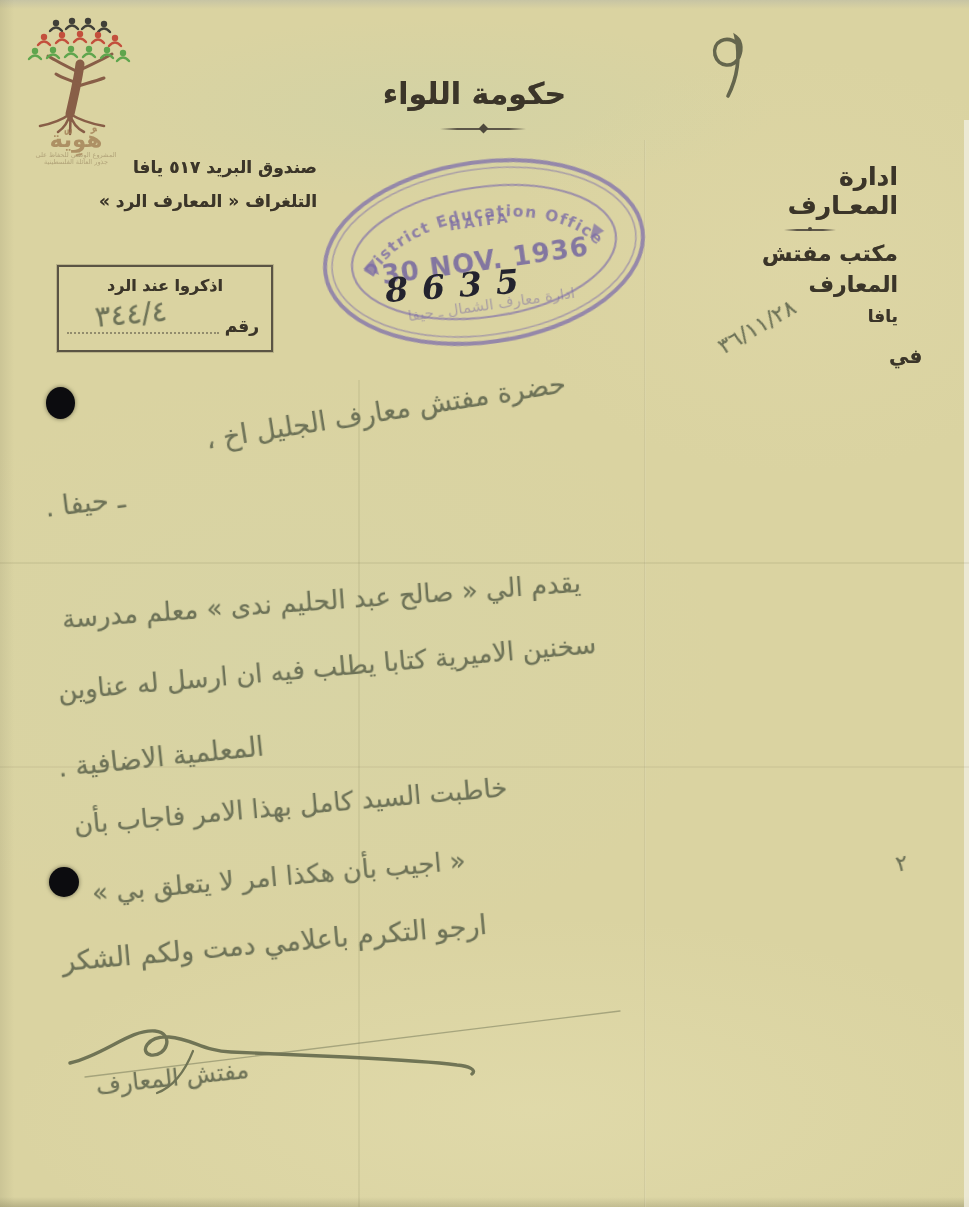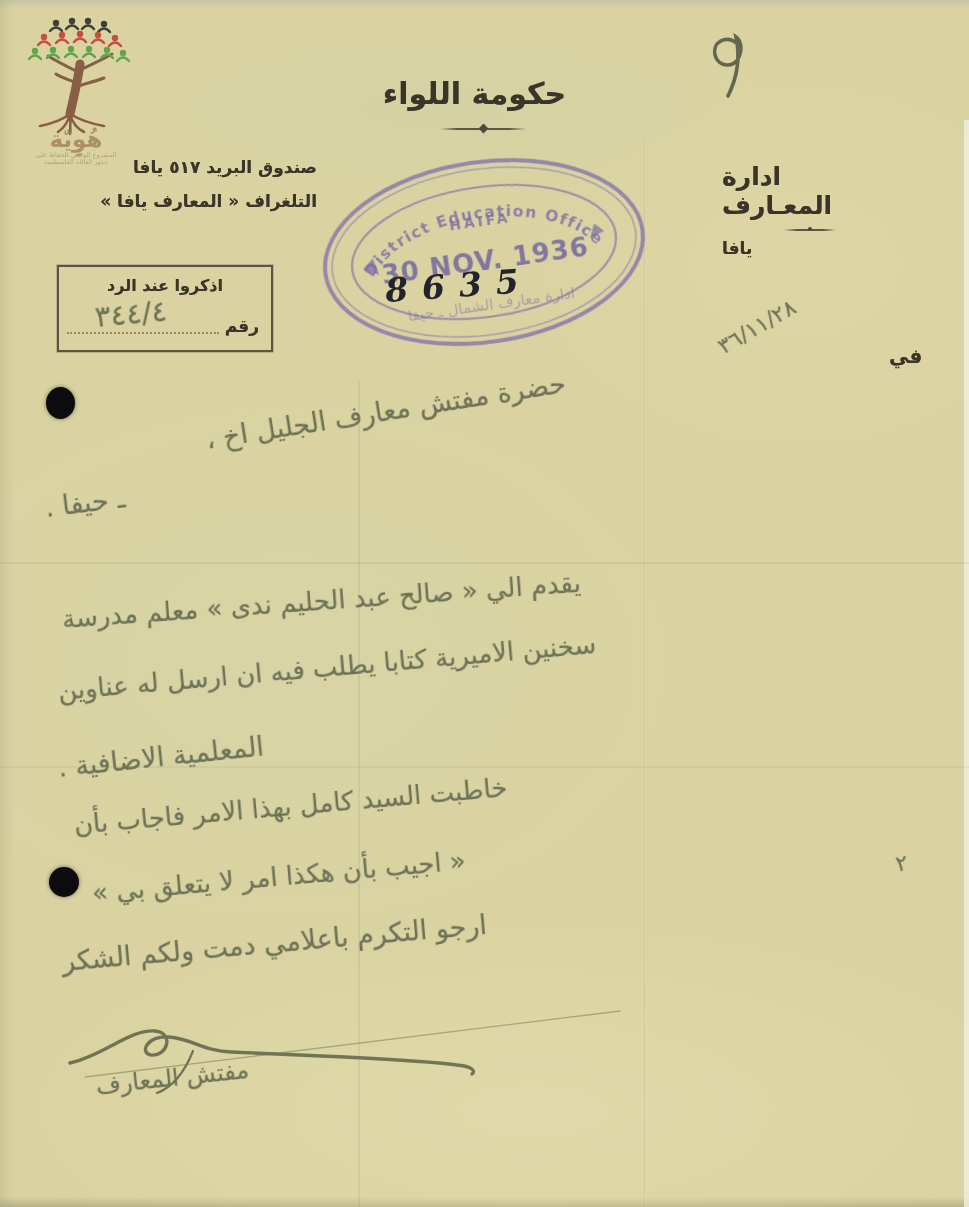--- a/index.html
+++ b/index.html
@@ -21,21 +21,21 @@
   .crease.v1{left:644px;top:140px;bottom:0;width:2px;background:linear-gradient(90deg,rgba(110,104,72,.16),rgba(255,252,230,.2));}
   .crease.v2{left:358px;top:380px;bottom:0;width:2px;background:rgba(110,104,72,.10);}
   .crease.h1{left:0;right:0;top:562px;height:2px;background:rgba(110,104,72,.10);}
   .crease.h2{left:0;right:0;top:766px;height:2px;background:rgba(110,104,72,.08);}
 
   .printed{color:#3b3529;text-shadow:0 0 .6px rgba(59,53,41,.6);}
   .gov-title{position:absolute;top:76px;left:0;right:20px;text-align:center;font-size:30px;font-weight:bold;direction:rtl;}
   .div1{position:absolute;top:128px;left:440px;width:86px;height:2px;background:linear-gradient(90deg,transparent,#5c5648 20%,#5c5648 80%,transparent);}
   .div1::after{content:"";position:absolute;left:40px;top:-3px;width:7px;height:7px;background:#4e493d;transform:rotate(45deg);}
 
-  .col-right{position:absolute;left:722px;top:162px;width:176px;text-align:left;direction:rtl;}
+  .col-right{position:absolute;left:722px;top:162px;width:176px;text-align:right;direction:rtl;}
   .col-right .dept{font-size:25px;font-weight:bold;}
   .div2{width:52px;height:1.5px;margin:9px auto 7px auto;background:linear-gradient(90deg,transparent,#5c5648 25%,#5c5648 75%,transparent);position:relative;}
   .div2::after{content:"";position:absolute;left:24px;top:-2px;width:4px;height:4px;border-radius:50%;background:#4e493d;}
   .col-right .office1,.col-right .office2{font-size:22px;font-weight:bold;line-height:1.45;}
   .col-right .city{font-size:17px;font-weight:bold;margin-top:5px;}
   .date-label{position:absolute;left:889px;top:344px;font-size:20px;font-weight:bold;direction:rtl;text-align:right;}
 
   .col-left{position:absolute;left:87px;top:150px;width:230px;direction:rtl;text-align:right;font-size:17px;font-weight:bold;line-height:2.0;}
   .ref-box{position:absolute;left:57px;top:265px;width:212px;height:83px;border:2px solid #5a5444;box-shadow:0 0 0 1px rgba(90,84,68,.25);}
   .ref-box .note{margin-top:9px;text-align:center;font-size:16px;font-weight:bold;direction:rtl;}
@@ -130,28 +130,29 @@
   <svg class="nine-svg" width="60" height="84" viewBox="0 0 60 84">
     <path d="M40 18 C28 8 14 16 17 29 C20 41 36 43 41 31 C45 21 42 14 38 11 C42 30 40 50 30 70" fill="none" stroke="#50523e" stroke-width="3.6" stroke-linecap="round" opacity=".85"></path>
   </svg>
 
   <div class="gov-title printed">حكومة اللواء</div>
   <div class="div1"></div>
 
   <div class="col-right printed">
     <div class="dept">ادارة المعـارف</div>
     <div class="div2"></div>
+    <div class="office1">مكتب مفتش المعارف</div>
     <div class="city">يافا</div>
   </div>
   <div class="date-label printed">في</div>
   <div class="hw hw-date">٣٦/١١/٢٨</div>
 
   <div class="col-left printed">
     <div>صندوق البريد ٥١٧ يافا</div>
-    <div>التلغراف « المعارف يافا »</div>
+    <div>التلغراف « المعارف الرد »</div>
   </div>
   <div class="ref-box printed">
     <div class="note">اذكروا عند الرد</div>
     <div class="dotline"></div>
     <div class="num-label">رقم</div>
   </div>
   <div class="hw hw-refnum">٣٤٤/٤</div>
 
   <svg class="stamp-svg" width="352" height="218" viewBox="0 0 352 218">
     <g transform="rotate(-8 172 102)" opacity=".9" style="filter:blur(.4px)">

